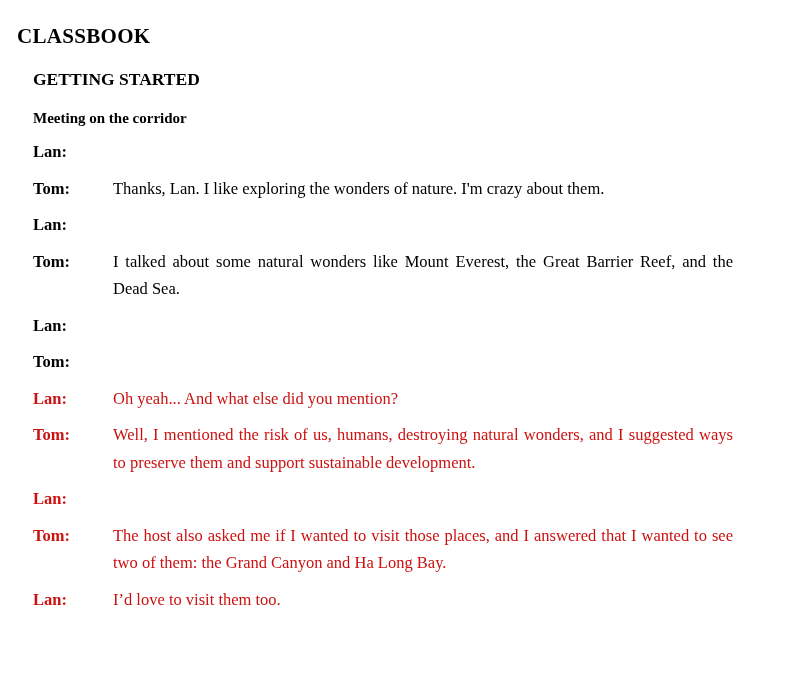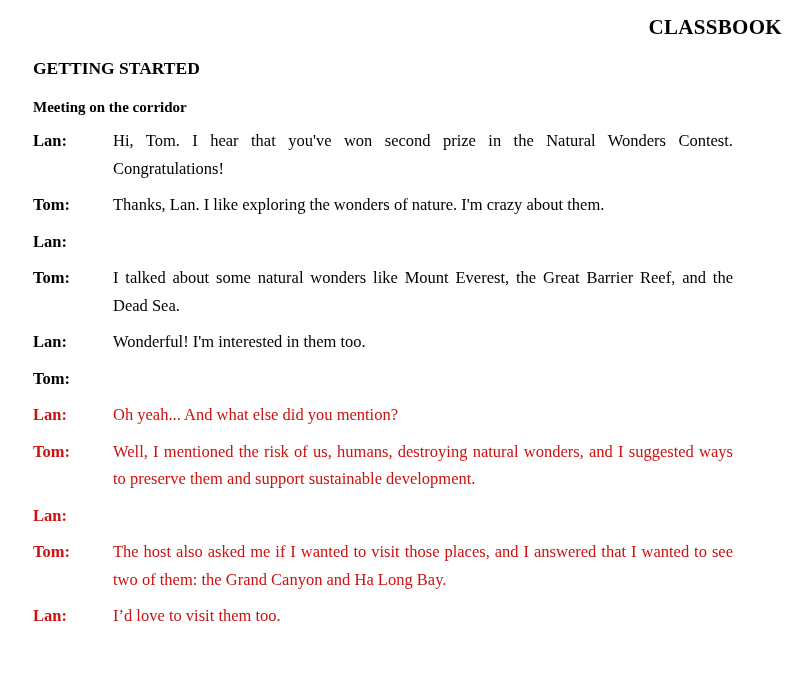--- a/index.html
+++ b/index.html
@@ -14,22 +14,22 @@
     color: #000000;
     overflow: hidden;
   }
   .page {
     box-sizing: border-box;
     width: 790px;
     height: 690px;
     padding-top: 6px;
   }
   .title {
-    margin: 8px;
-    text-align: right;
+    margin: 17px;
+    text-align: left;
     font-size: 21px;
     font-weight: bold;
     line-height: 26px;
     letter-spacing: 0.3px;
   }
   .section-heading {
     margin: 15px 16px 0 33px;
     font-size: 17.5px;
     font-weight: bold;
     line-height: 26px;
@@ -64,36 +64,34 @@
 </head>
 <body>
 
 <div class="page">
   <h1 class="title">CLASSBOOK</h1>
   <h2 class="section-heading">GETTING STARTED</h2>
   <h3 class="sub-heading">Meeting on the corridor</h3>
   <div class="dialogue" id="dialogue-list">
       <div class="dialogue-row">
         <span class="speaker">Lan:</span>
-        <div class="line-text">Hi, Tom. I hear that you've won second prize in the Natural Wonders Contest. Congratulations!</div>
       </div>
       <div class="dialogue-row">
         <span class="speaker">Tom:</span>
         <div class="line-text">Thanks, Lan. I like exploring the wonders of nature. I'm crazy about them.</div>
       </div>
       <div class="dialogue-row">
         <span class="speaker">Lan:</span>
       </div>
       <div class="dialogue-row">
         <span class="speaker">Tom:</span>
         <div class="line-text">I talked about some natural wonders like Mount Everest, the Great Barrier Reef, and the Dead Sea.</div>
       </div>
       <div class="dialogue-row">
         <span class="speaker">Lan:</span>
-        <div class="line-text">Wonderful! I'm interested in them too.</div>
       </div>
       <div class="dialogue-row">
         <span class="speaker">Tom:</span>
       </div>
       <div class="dialogue-row red">
         <span class="speaker">Lan:</span>
         <div class="line-text">Oh yeah... And what else did you mention?</div>
       </div>
       <div class="dialogue-row red">
         <span class="speaker">Tom:</span>

